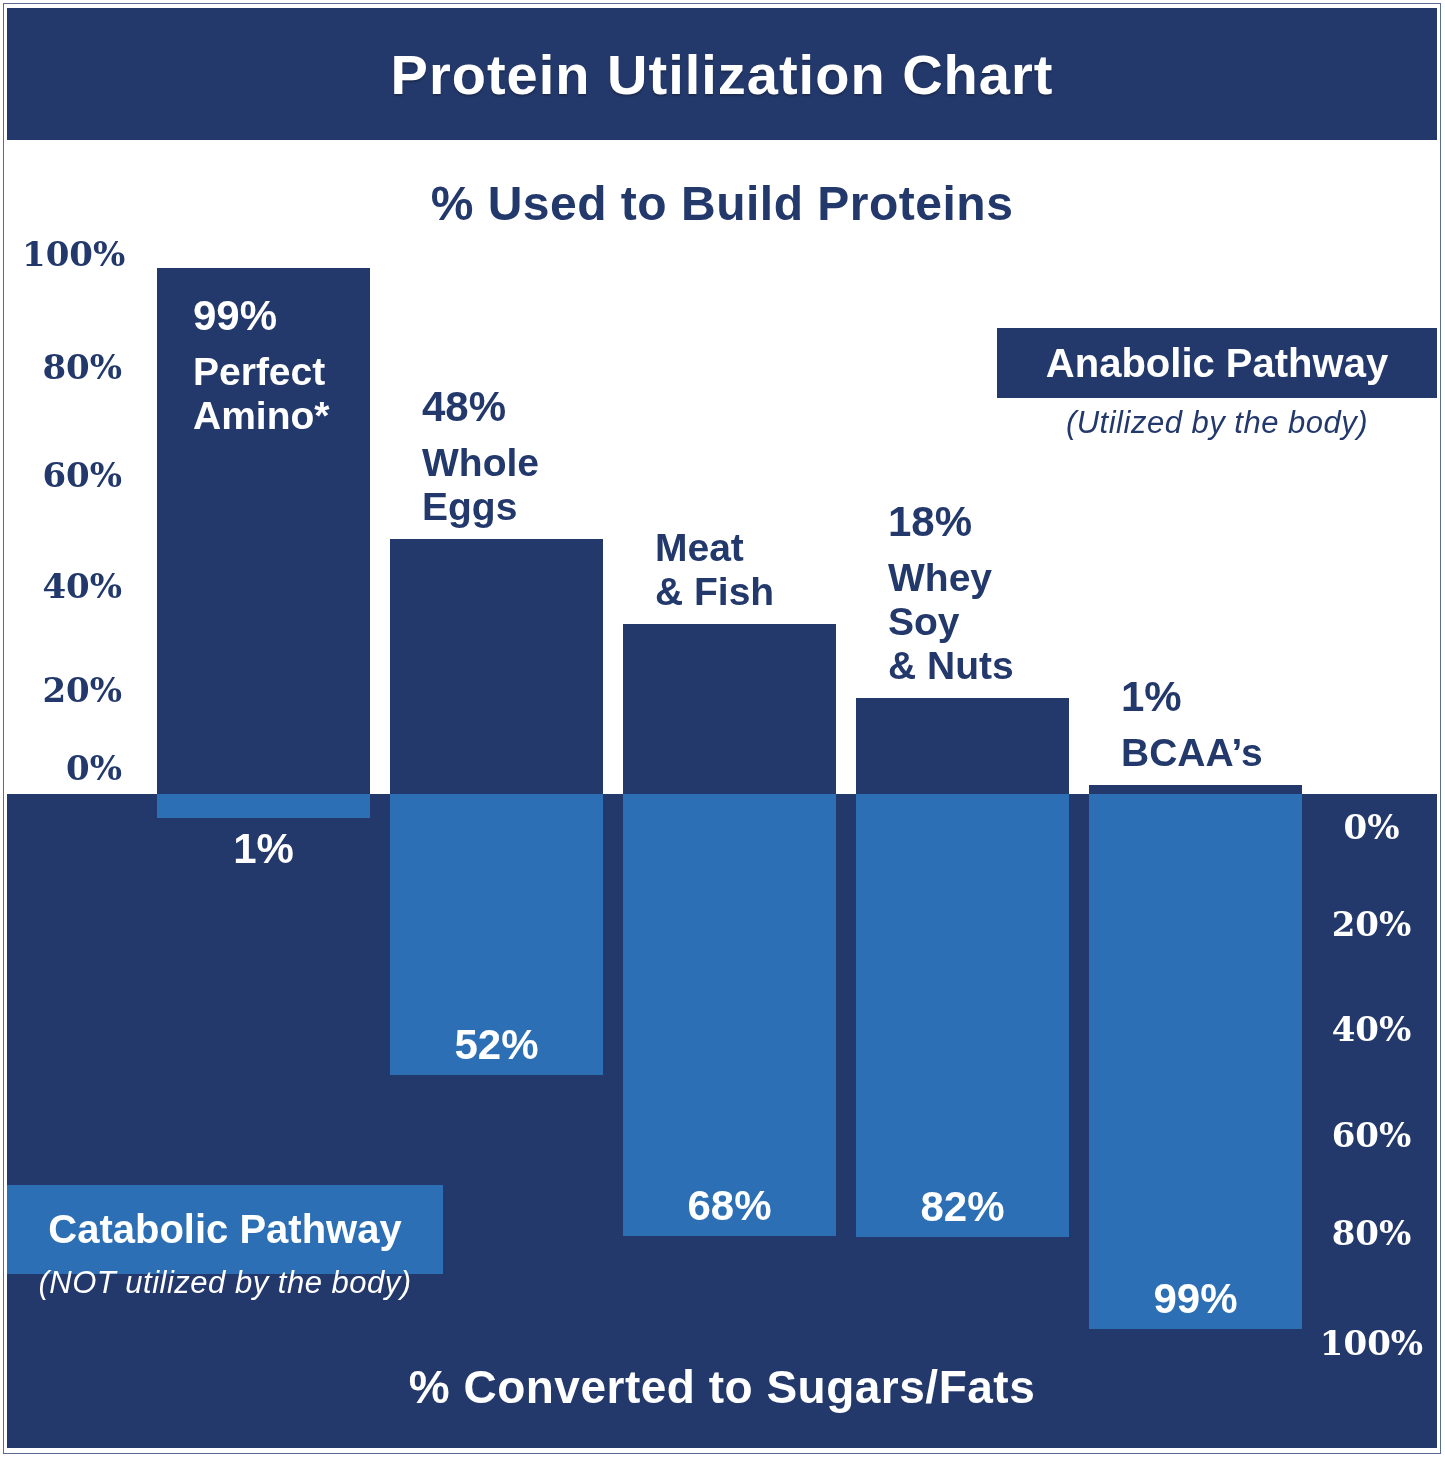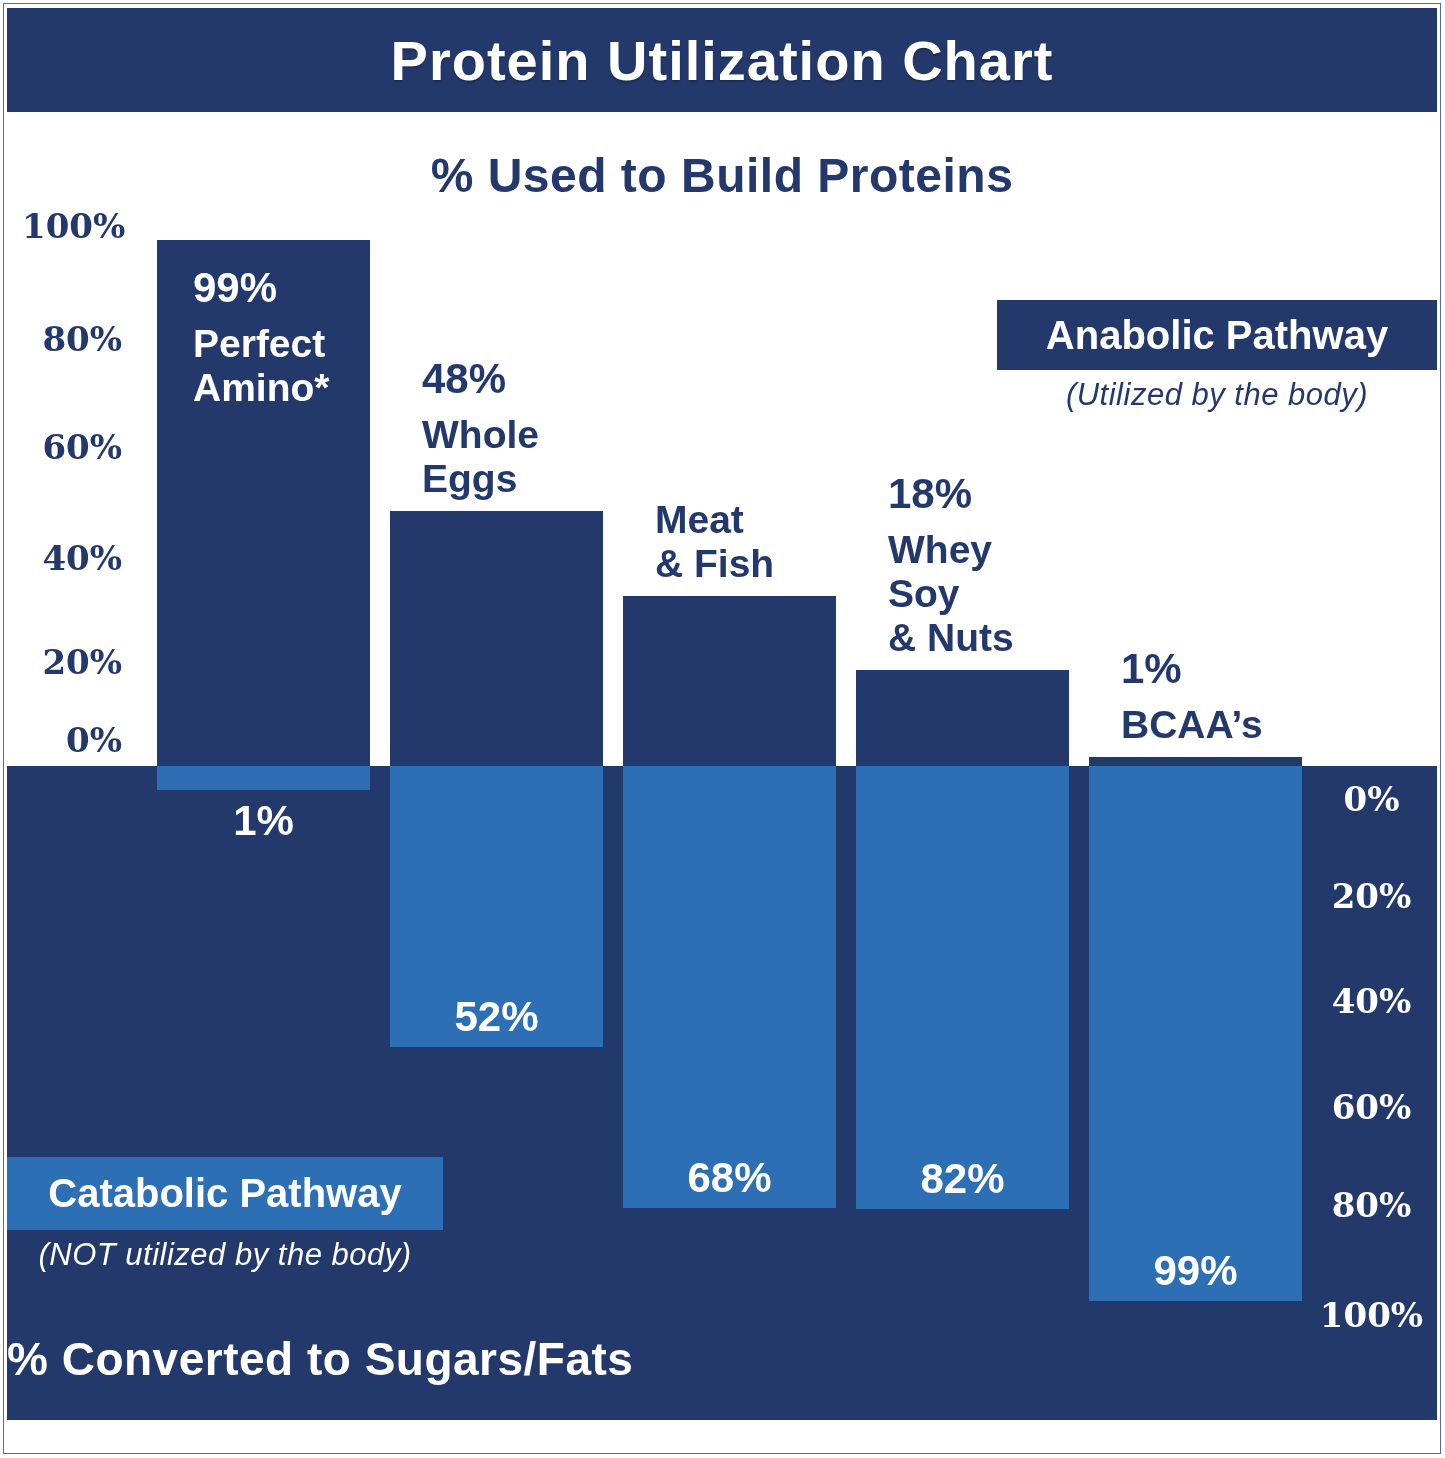--- a/index.html
+++ b/index.html
@@ -20,21 +20,21 @@
     width:1438px;height:1451px;
     border:1px solid rgba(36,57,107,.75);
     box-sizing:border-box;
   }
   .content{
     position:absolute;left:7px;top:8px;
     width:1430px;height:1440px;
   }
   
   .header{
-    height:104px;background:var(--navy);
+    height:132px;background:var(--navy);
     display:flex;align-items:center;justify-content:center;
   }
   .header .title{
     color:var(--white);font-size:56px;font-weight:700;
     letter-spacing:1px;
     text-shadow:0 2px 2px rgba(0,0,0,.25);
   }
   
   .upper{position:relative;height:654px;background:var(--white);}
   .lower{position:relative;height:654px;background:var(--navy);}
@@ -67,29 +67,29 @@
     text-align:center;color:var(--white);
     font-size:42px;font-weight:700;line-height:44px;
   }
   .cat-val.below{position:absolute;top:33px;color:var(--white);}
   
   .legend-box{
     position:absolute;display:flex;align-items:center;justify-content:center;
     font-size:40px;font-weight:700;color:var(--white);
   }
   .legend-box.anabolic{left:990px;top:188px;width:440px;height:70px;background:var(--navy);}
-  .legend-box.catabolic{left:0;top:391px;width:436px;height:73px;background:var(--blue);}
+  .legend-box.catabolic{left:0;top:391px;width:436px;height:89px;background:var(--blue);}
   .legend-note{
     position:absolute;text-align:center;font-size:31px;font-style:italic;
     letter-spacing:.5px;
   }
   .legend-note.anabolic{left:990px;top:265px;width:440px;color:var(--navy);}
   .legend-note.catabolic{left:0;top:471px;width:436px;color:var(--white);}
   .footer-label{
-    position:absolute;top:566px;left:0;width:100%;
+    position:absolute;top:566px;left:0;width:100%;text-align:center;
     color:var(--white);font-size:46px;font-weight:700;letter-spacing:.5px;
   }
 </style>
 </head>
 <body>
 
 <div class="frame"></div>
 
 <div class="content">
 

